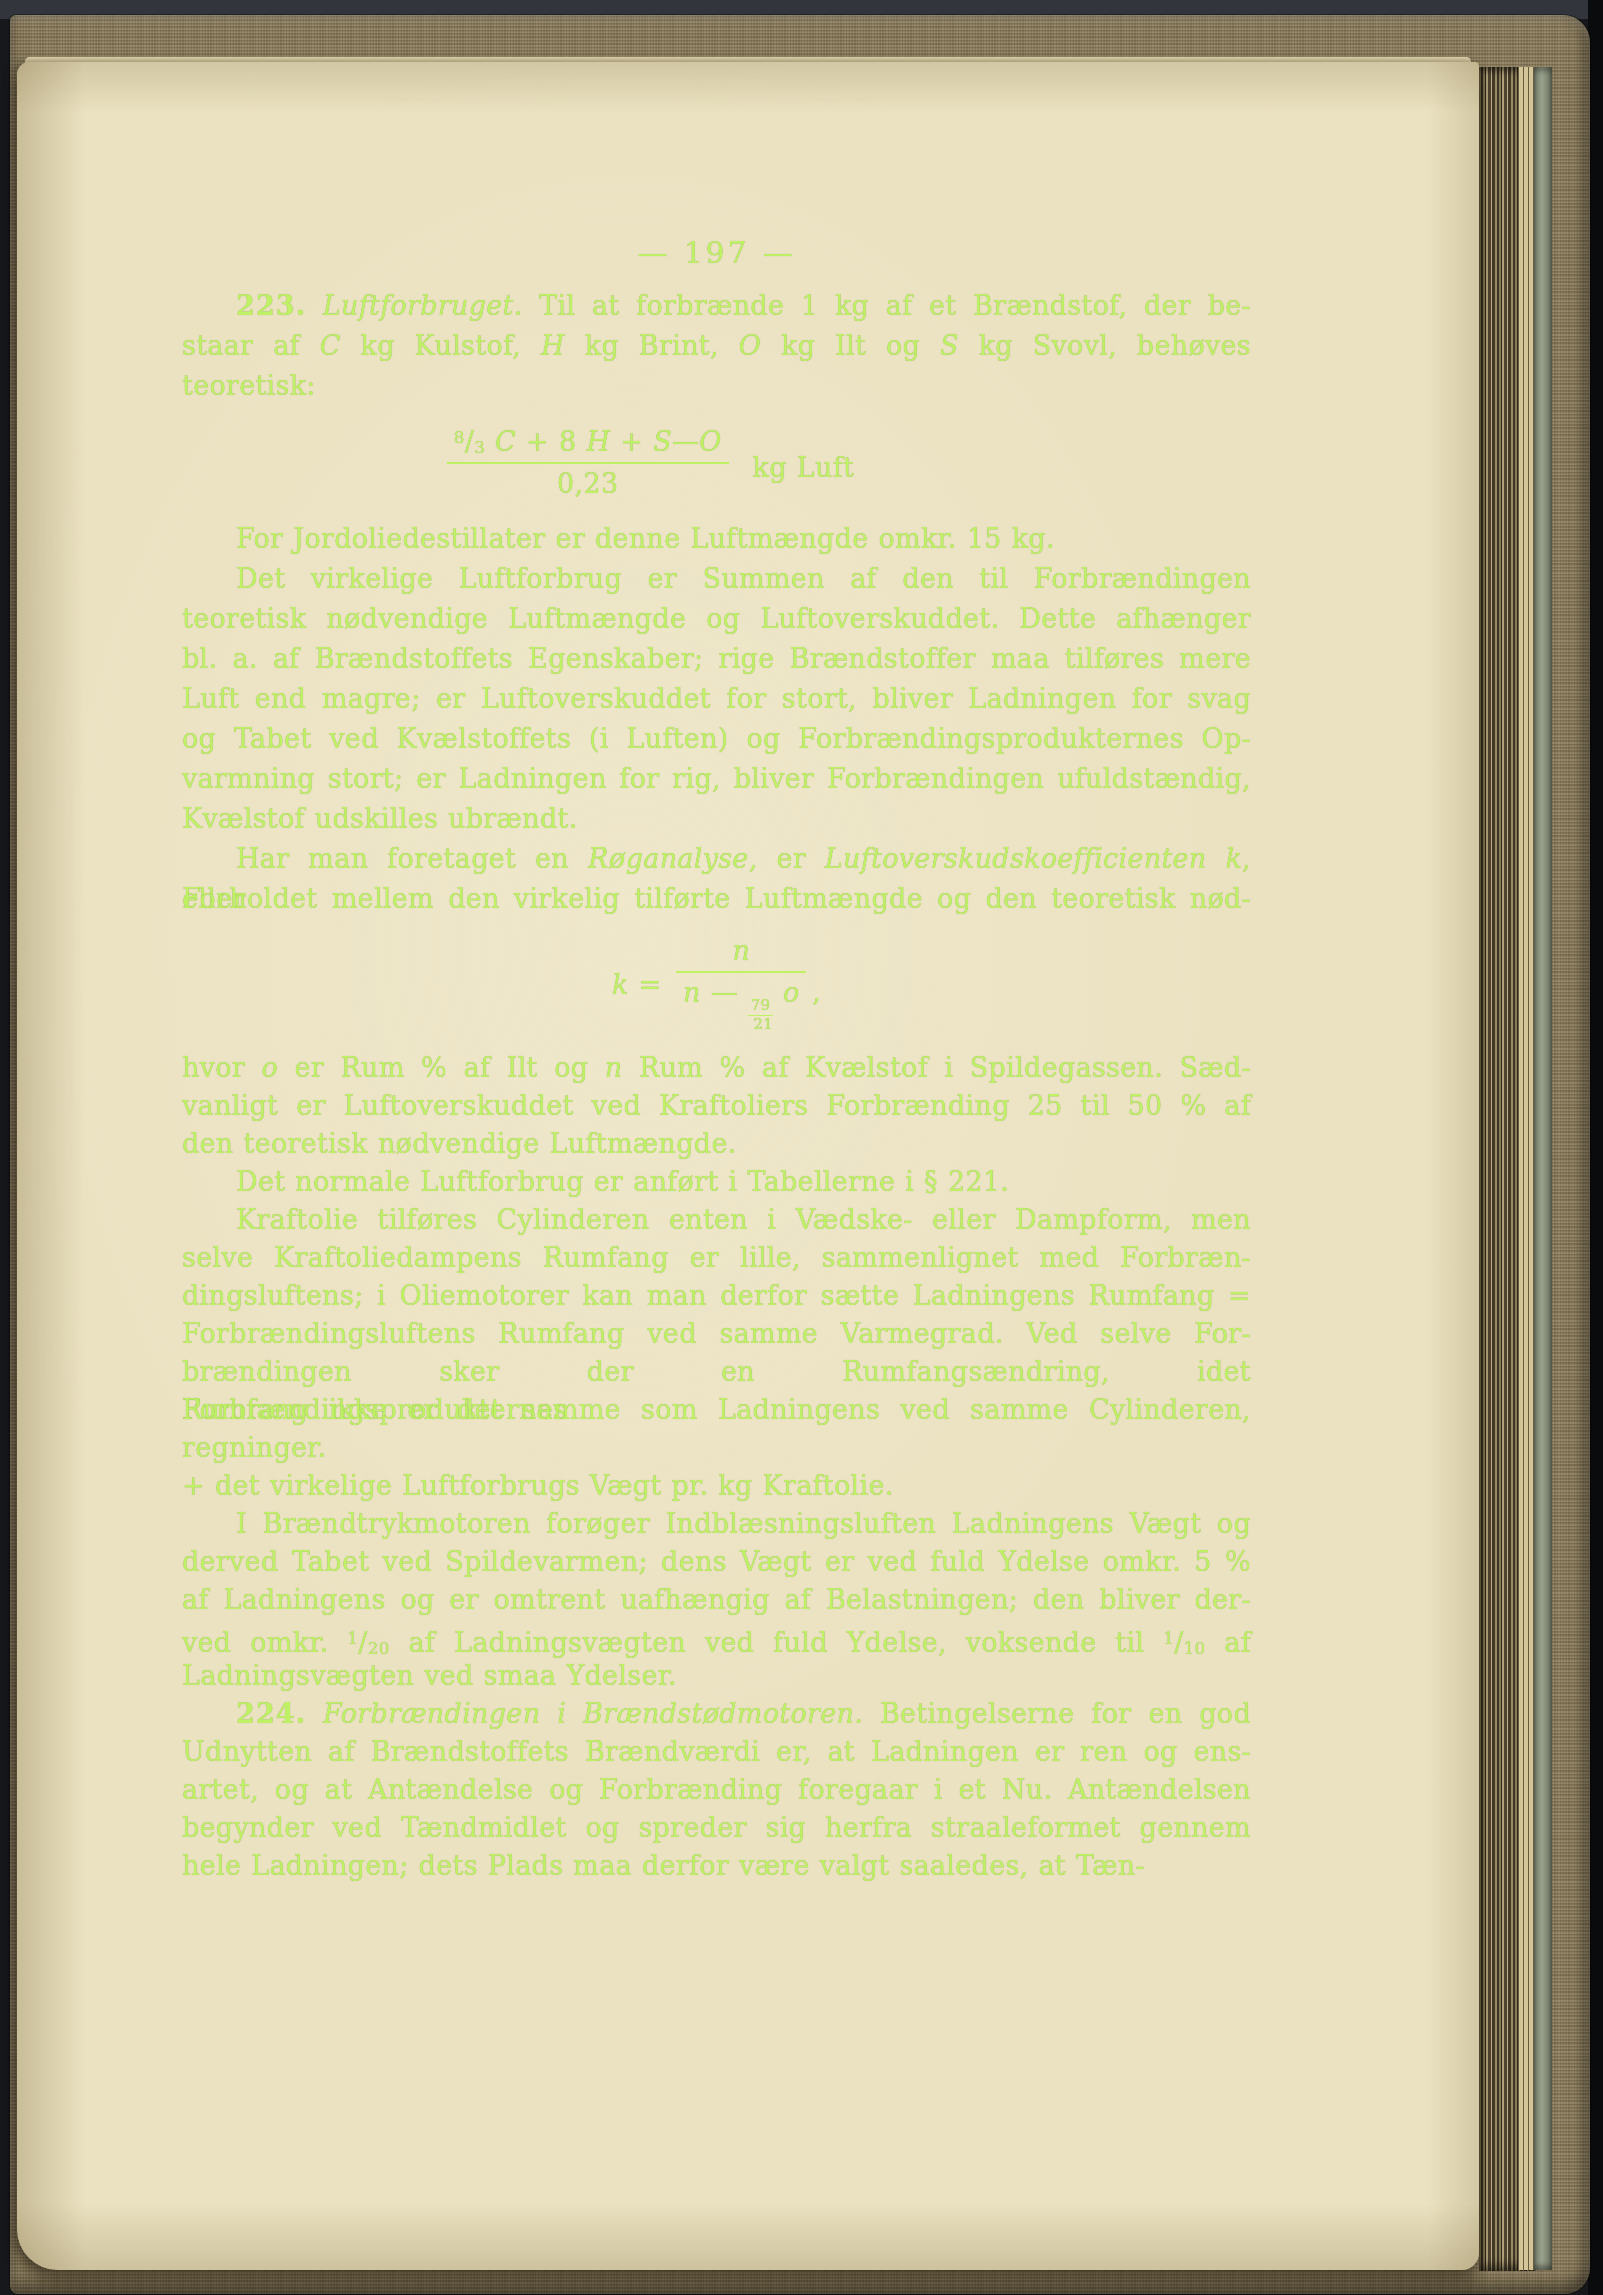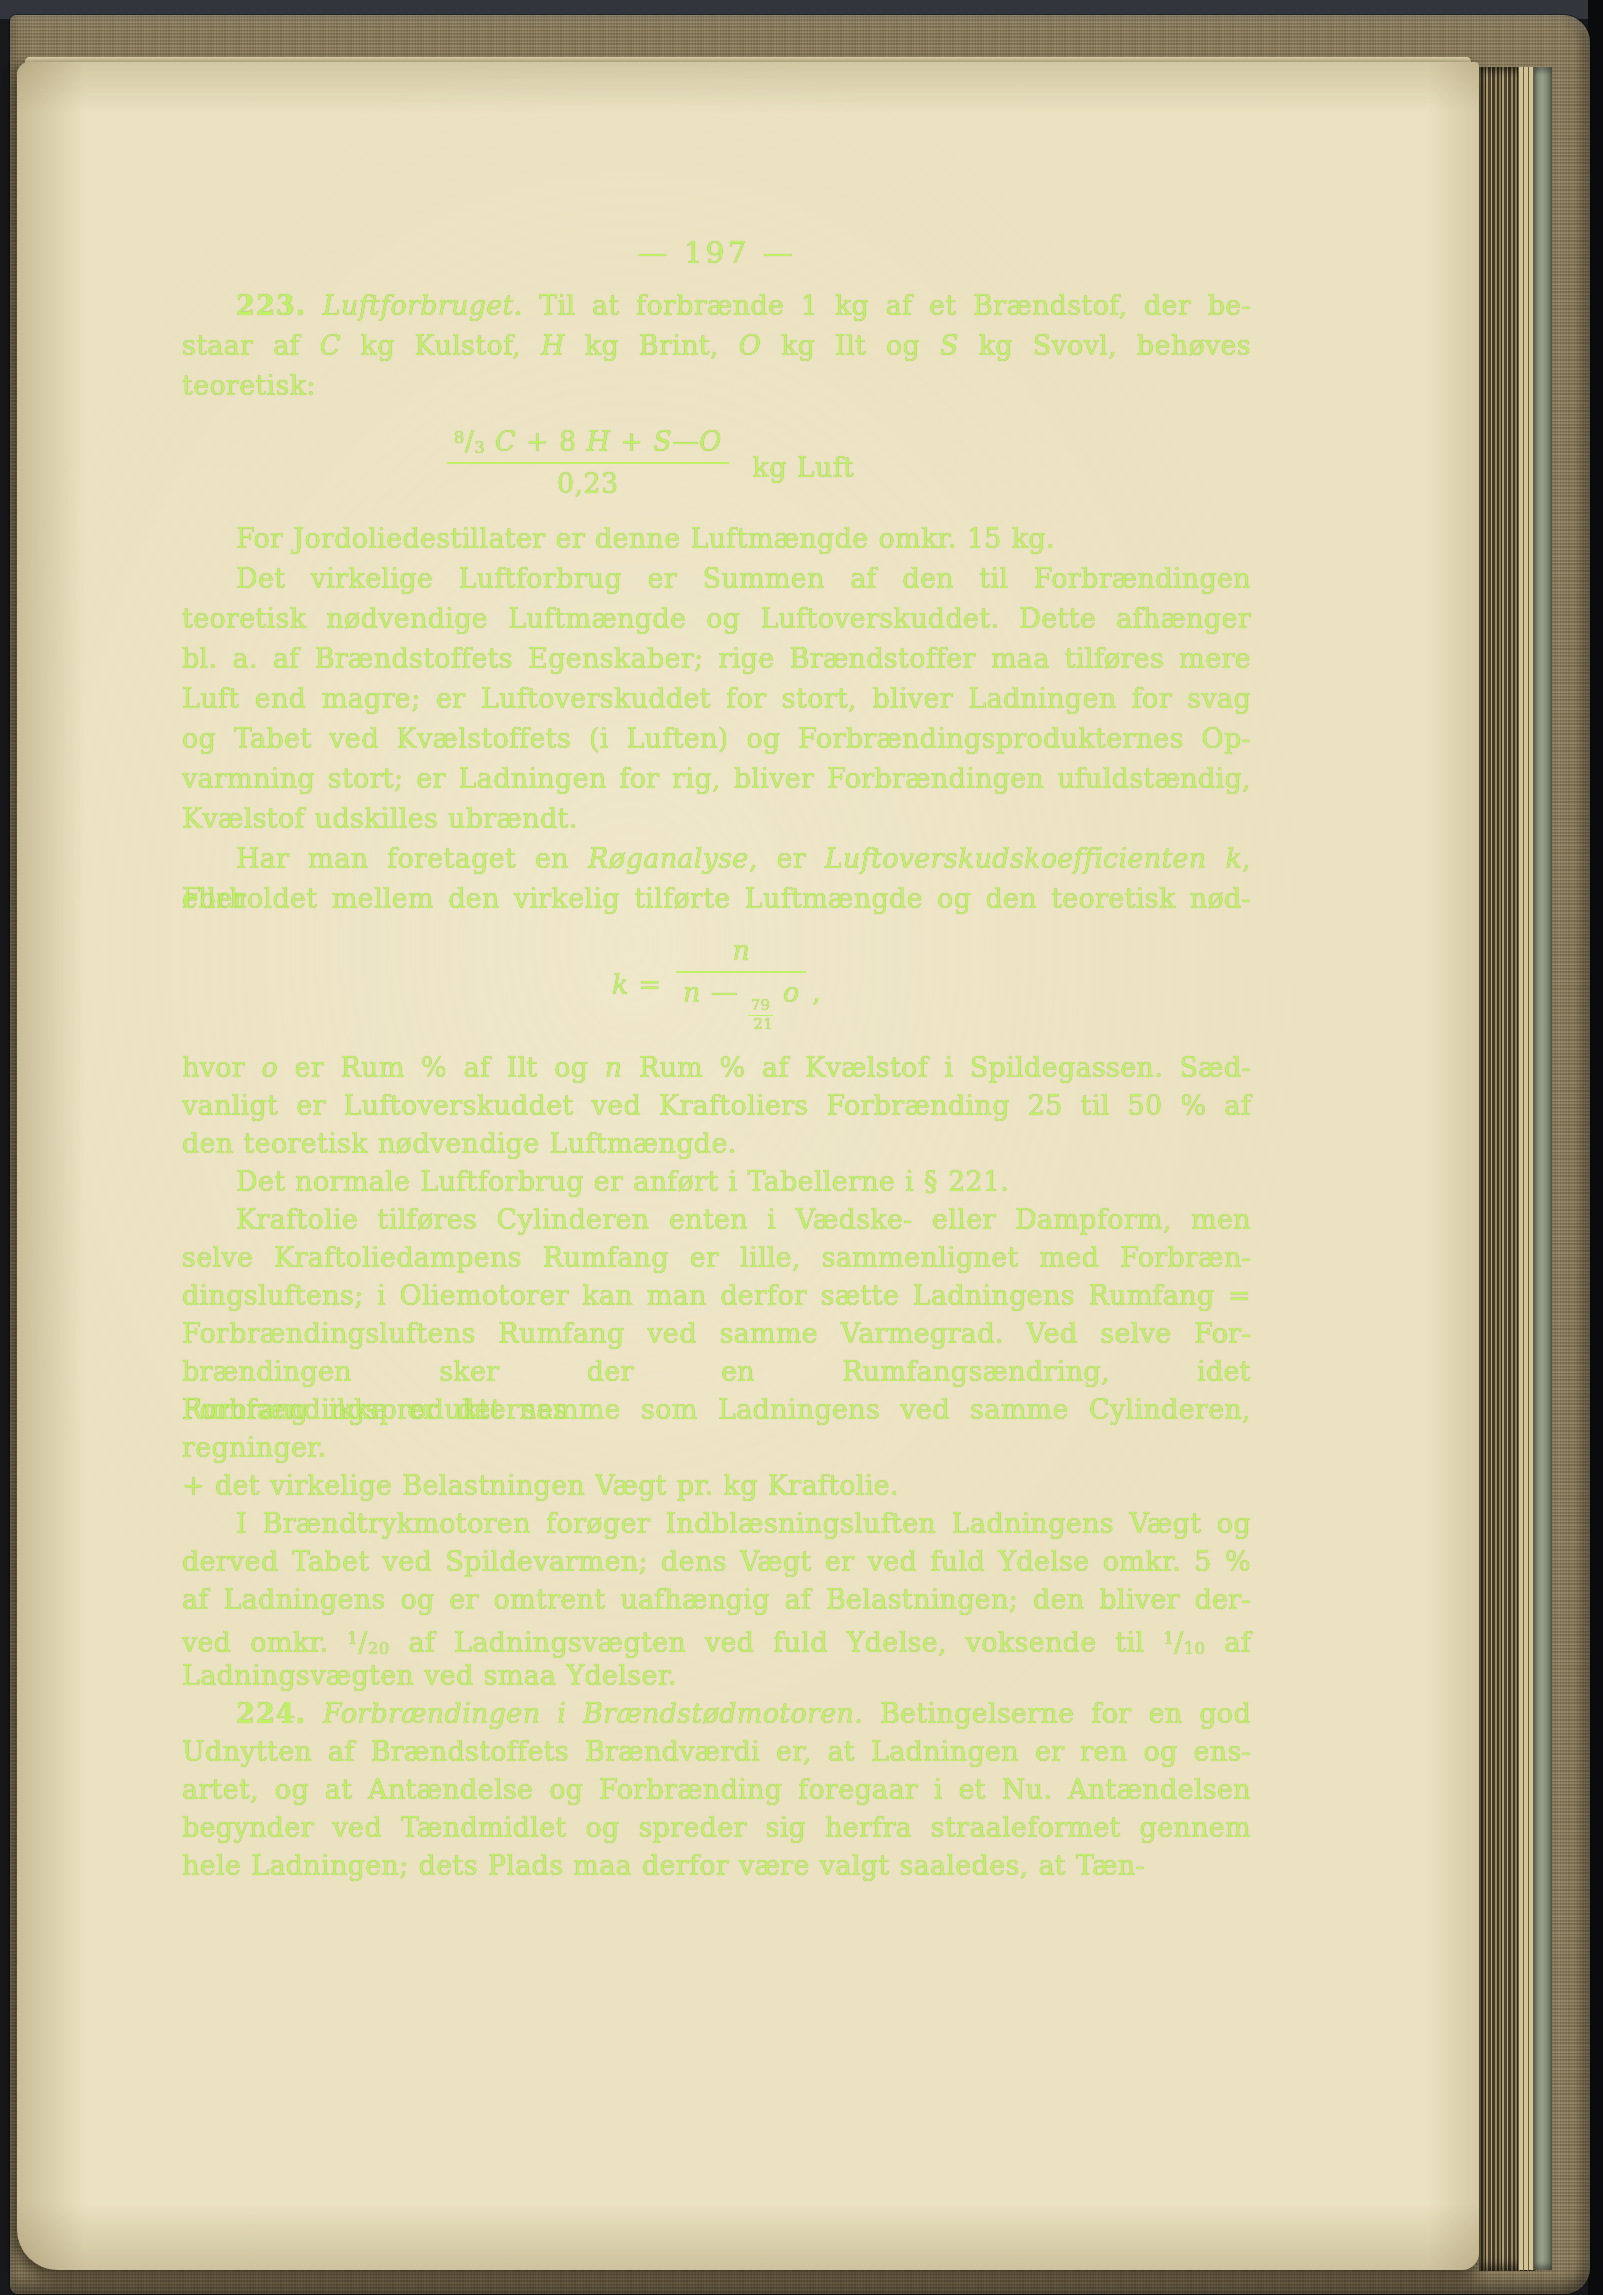--- a/index.html
+++ b/index.html
@@ -140,21 +140,21 @@
         <div class="line"><span class="seg-r">vanligt er Luftoverskuddet ved Kraftoliers Forbrænding 25 til 50 % af</span></div>
         <div class="line last"><span class="seg-r">den teoretisk nødvendige Luftmængde.</span></div>
         <div class="line in last"><span class="seg-r">Det normale Luftforbrug er anført i Tabellerne i § 221.</span></div>
         <div class="line in"><span class="seg-r">Kraftolie tilføres Cylinderen enten i Vædske- eller Dampform, men</span></div>
         <div class="line"><span class="seg-r">selve Kraftoliedampens Rumfang er lille, sammenlignet med Forbræn-</span></div>
         <div class="line"><span class="seg-r">dingsluftens; i Oliemotorer kan man derfor sætte Ladningens Rumfang =</span></div>
         <div class="line"><span class="seg-r">Forbrændingsluftens Rumfang ved samme Varmegrad. Ved selve For-</span></div>
         <div class="line"><span class="seg-r">brændingen sker der en Rumfangsændring, idet Forbrændingsprodukternes</span></div>
         <div class="line"><span class="seg-r">Rumfang ikke er det samme som Ladningens ved samme Cylinderen,</span></div>
         <div class="line last"><span class="seg-r">regninger.</span></div>
-        <div class="line last"><span class="seg-r">+ det virkelige Belastningen Vægt pr. kg Kraftolie.</span></div>
+        <div class="line last"><span class="seg-r">+ det virkelige Luftforbrugs Vægt pr. kg Kraftolie.</span></div>
         <div class="line in"><span class="seg-r">I Brændtrykmotoren forøger Indblæsningsluften Ladningens Vægt og</span></div>
         <div class="line"><span class="seg-r">derved Tabet ved Spildevarmen; dens Vægt er ved fuld Ydelse omkr. 5 %</span></div>
         <div class="line"><span class="seg-r">af Ladningens og er omtrent uafhængig af Belastningen; den bliver der-</span></div>
         <div class="line"><span class="seg-r">ved omkr. </span><span class="fs"><sup>1</sup>/<sub>20</sub></span><span class="seg-r"> af Ladningsvægten ved fuld Ydelse, voksende til </span><span class="fs"><sup>1</sup>/<sub>10</sub></span><span class="seg-r"> af</span></div>
         <div class="line last"><span class="seg-r">Ladningsvægten ved smaa Ydelser.</span></div>
         <div class="line in"><span class="seg-b">224.</span><span class="seg-r"> </span><span class="seg-i">Forbrændingen i Brændstødmotoren.</span><span class="seg-r"> Betingelserne for en god</span></div>
         <div class="line"><span class="seg-r">Udnytten af Brændstoffets Brændværdi er, at Ladningen er ren og ens-</span></div>
         <div class="line"><span class="seg-r">artet, og at Antændelse og Forbrænding foregaar i et Nu. Antændelsen</span></div>
         <div class="line"><span class="seg-r">begynder ved Tændmidlet og spreder sig herfra straaleformet gennem</span></div>
         <div class="line last"><span class="seg-r">hele Ladningen; dets Plads maa derfor være valgt saaledes, at Tæn-</span></div>

